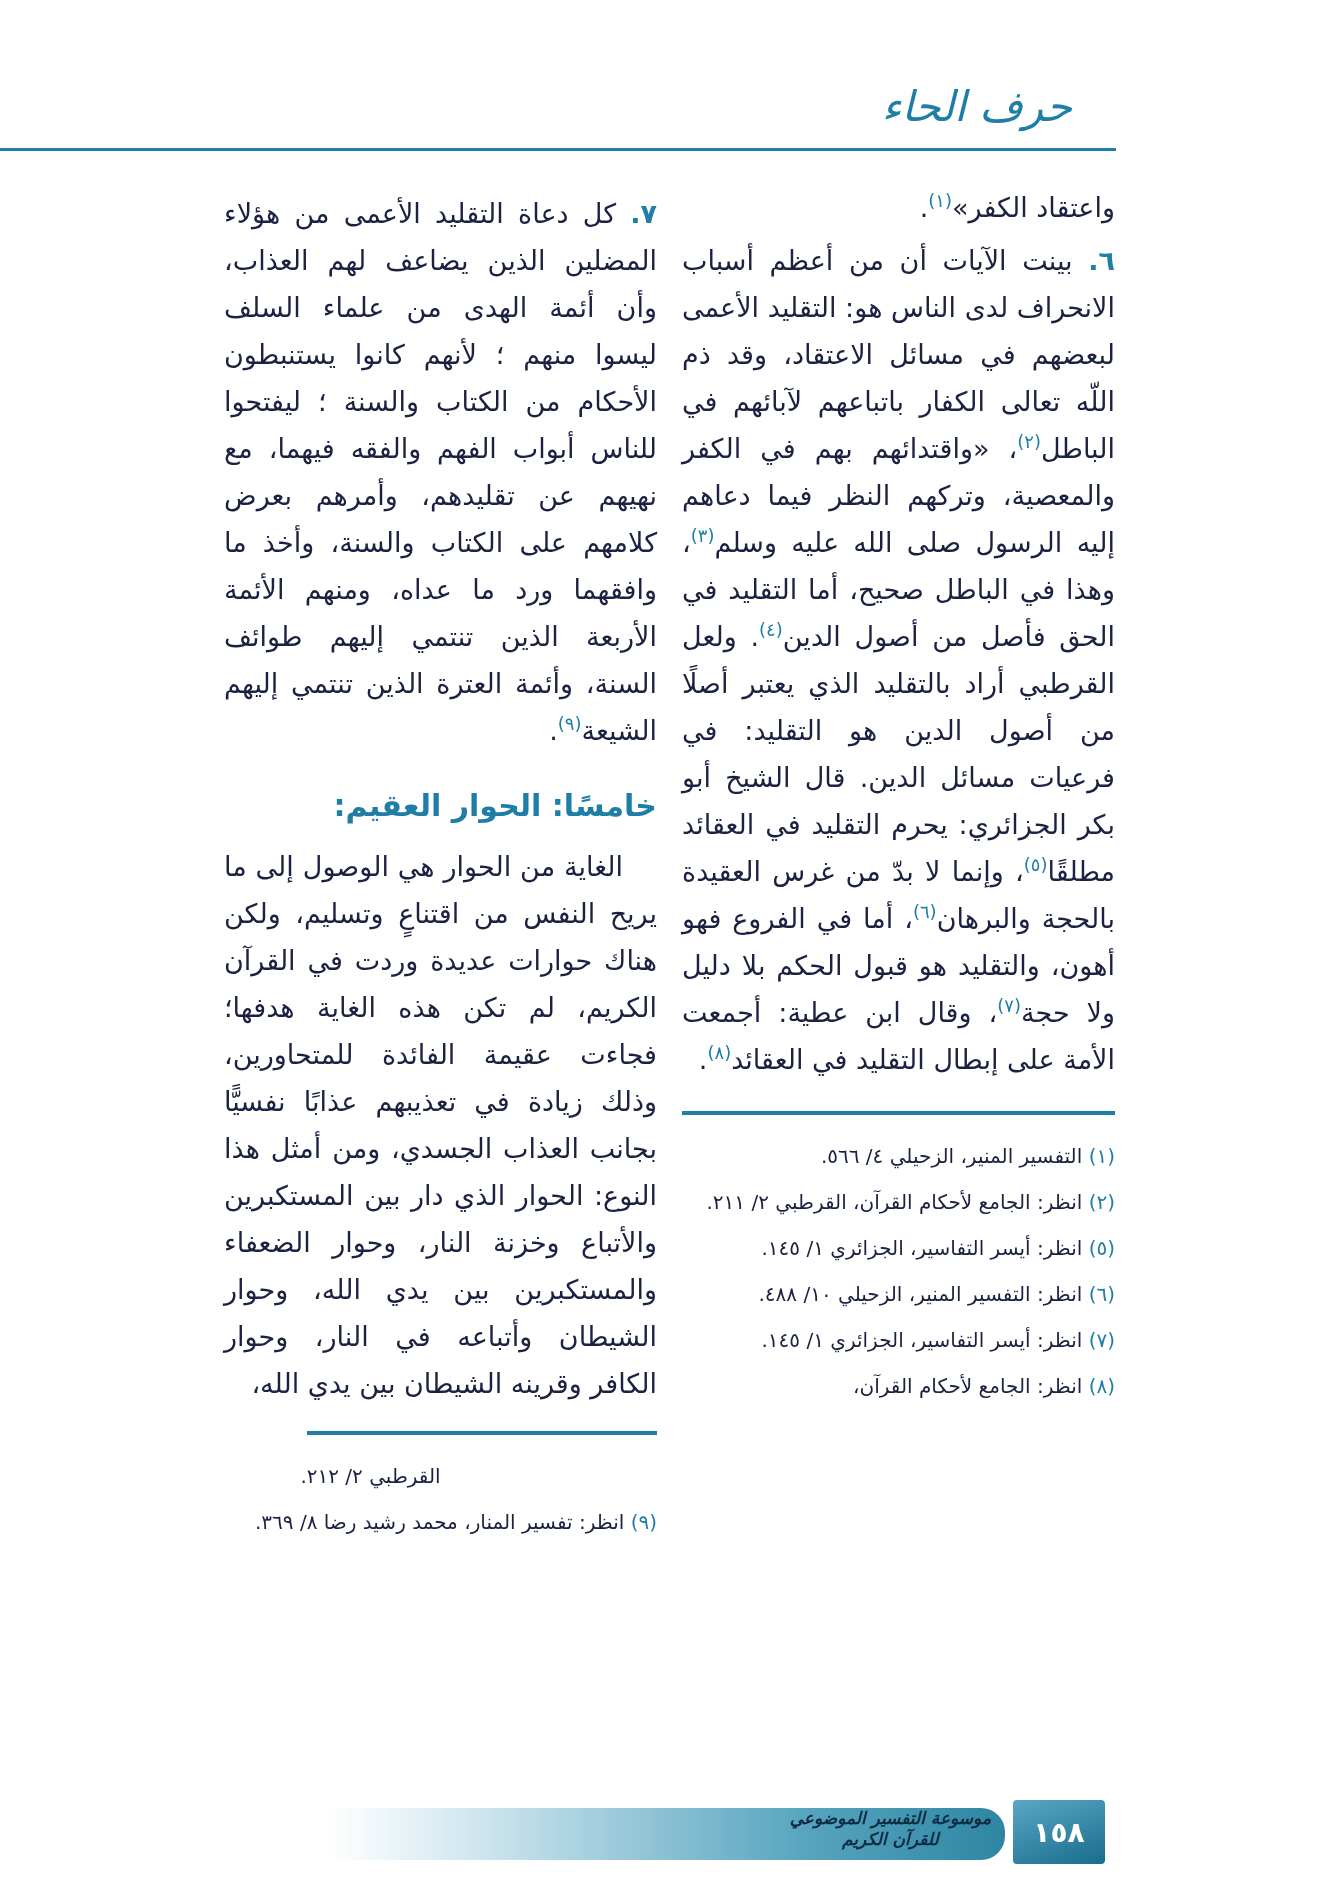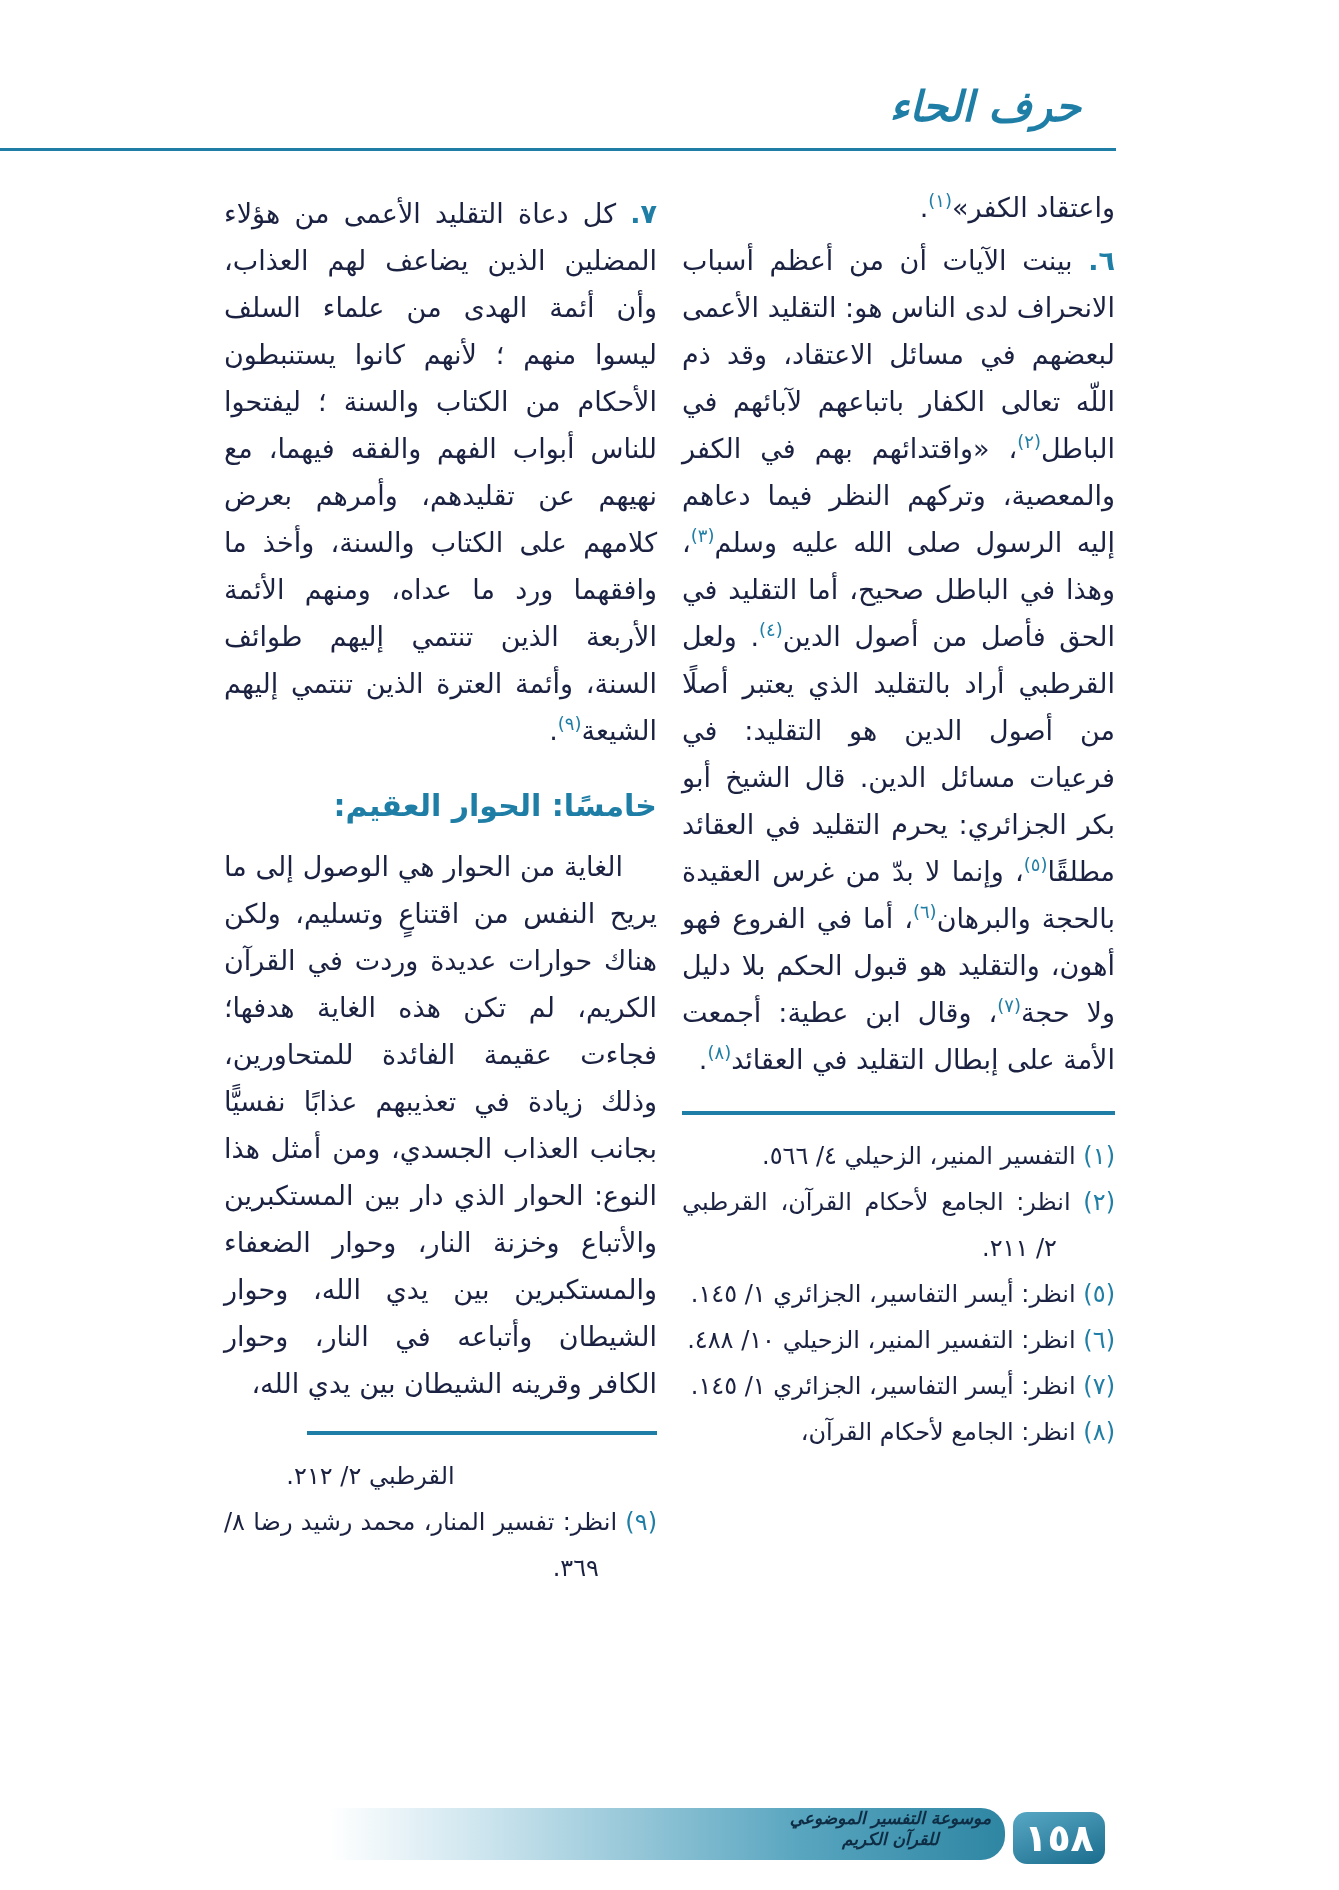--- a/index.html
+++ b/index.html
@@ -5,22 +5,22 @@
   :root { --accent:#1f7ea6; --text:#1b2140; }
   * { box-sizing:border-box; }
   html,body { margin:0; padding:0; background:#ffffff; }
   .page {
     position:relative; width:1339px; height:1890px; background:#ffffff;
     direction:rtl; font-family:"DejaVu Sans", sans-serif; color:var(--text);
     overflow:hidden;
   }
   
   .header-title {
-    position:absolute; top:82px; right:258px;
-    font-size:42px; font-weight:bold; font-style:italic; color:var(--accent);
+    position:absolute; top:82px; right:267px;
+    font-size:42px; font-weight:normal; font-style:italic; color:var(--accent);
     letter-spacing:1px;
   }
   .header-rule {
     position:absolute; top:148px; left:0; width:1116px; height:3px;
     background:var(--accent);
   }
   
   .columns {
     position:absolute; top:184px; right:224px; width:892px;
     display:flex; gap:25px; align-items:flex-start;
@@ -35,39 +35,39 @@
   .fnref {
     color:var(--accent); font-size:18px; vertical-align:super; line-height:0;
   }
   .subheading {
     margin:34px 0 20px 0; font-size:30px; font-weight:bold; color:var(--accent);
   }
   .first-indent { text-indent:34px; }
   
   .fn-sep { height:4px; background:var(--accent); margin:28px 0 18px 0; width:100%; }
   .fn-sep.short { width:350px; margin-top:24px; }
-  .footnotes { font-size:24px; line-height:46px; }
+  .footnotes { font-size:20px; line-height:46px; }
   .fn { text-align:justify; padding-right:58px; text-indent:-58px; }
   .fn-num { color:var(--accent); }
   .fn.cont { padding-right:140px; text-indent:0; text-align:center; }
   
   .footer-band {
     position:absolute; bottom:30px; right:334px; width:676px; height:52px;
     background:linear-gradient(to left, #2e86a3 0%, #58a5bf 30%, #cfe6ef 78%, #ffffff 100%);
     border-radius:6px 24px 24px 6px;
     display:flex; justify-content:flex-start;
     padding-right:14px;
   }
   .logo-calligraphy {
     color:#0e2d44; font-weight:bold; font-style:italic; text-align:center;
     font-size:17px; line-height:1.25;
   }
   .page-number-box {
-    position:absolute; bottom:26px; right:234px; width:92px; height:52px;
-    border-radius:14px; color:#ffffff; font-size:38px; font-weight:bold;
+    position:absolute; bottom:26px; right:234px; width:92px; height:64px;
+    border-radius:4px; color:#ffffff; font-size:28px; font-weight:bold;
     background:linear-gradient(160deg, #58a8c4 0%, #1a6c8d 100%);
     display:flex; align-items:center; justify-content:center;
   }
 </style>
 </head>
 <body>
 
 <div class="page">
 
   <div class="header-title">حرف الحاء</div>

